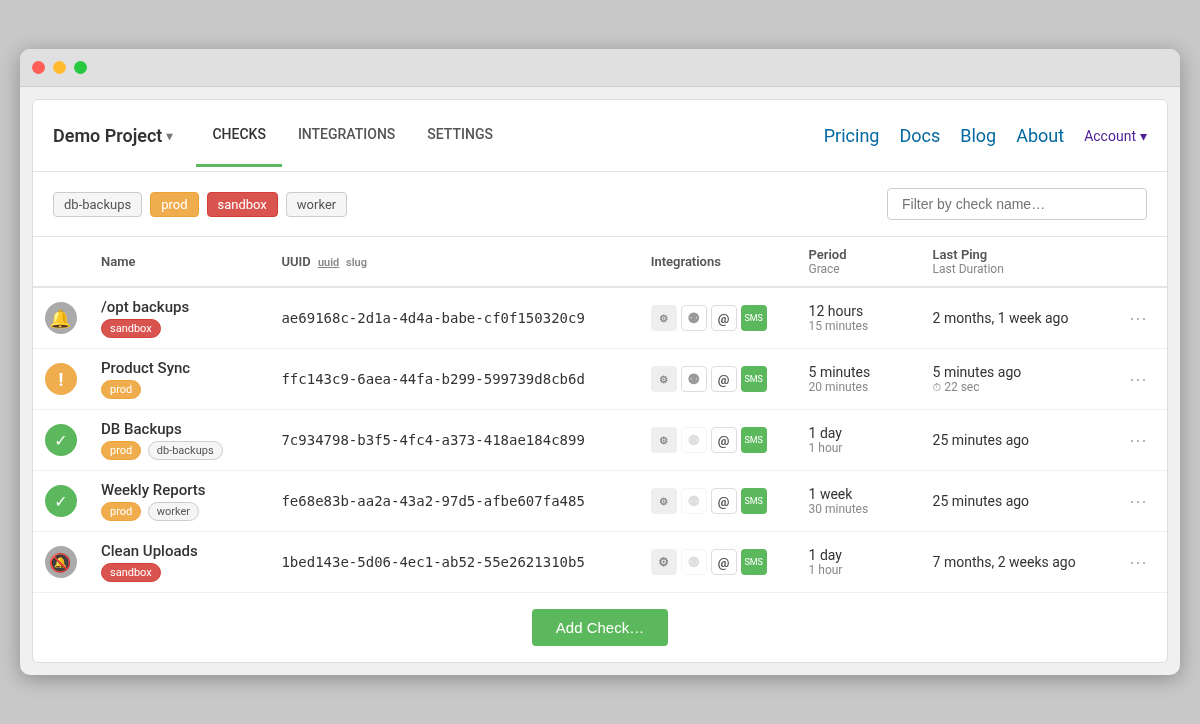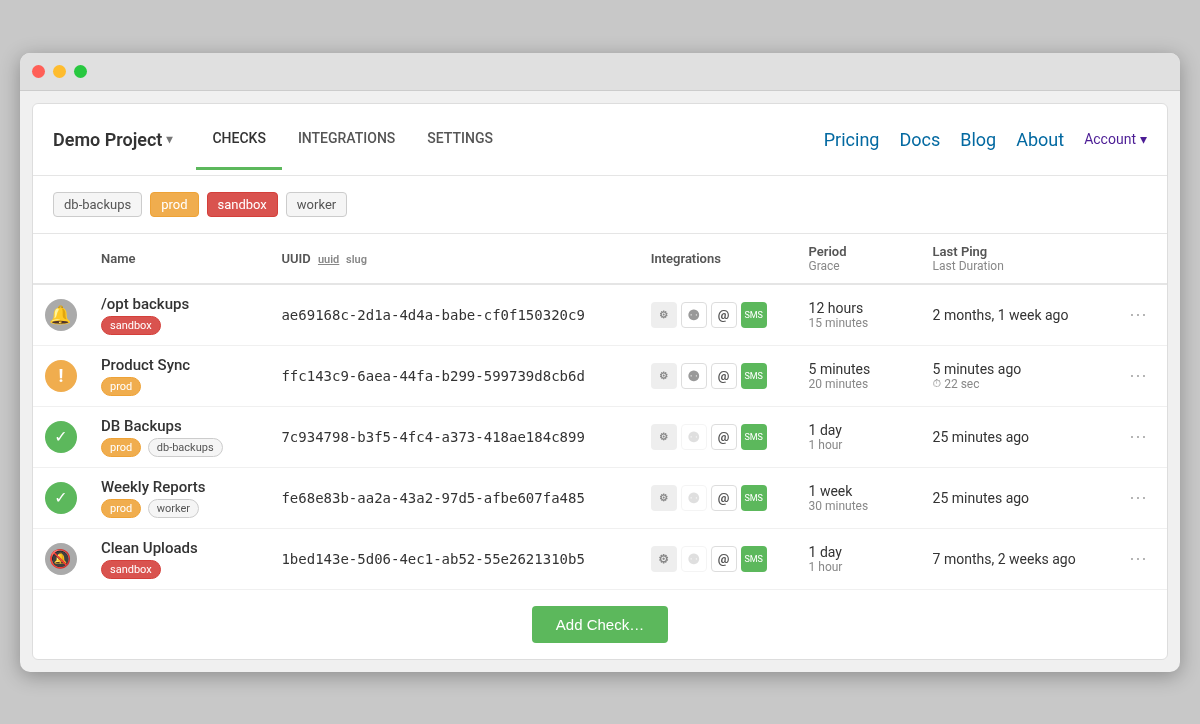--- a/index.html
+++ b/index.html
@@ -279,20 +279,23 @@
           <span>▾</span>
         </div>
       </div>
     </nav>
 
     <div class="filter-bar">
       <span class="filter-tag">db-backups</span>
       <span class="filter-tag orange">prod</span>
       <span class="filter-tag red">sandbox</span>
       <span class="filter-tag">worker</span>
+      <div class="filter-search">
+        <input type="text" placeholder="Filter by check name…" style="">
+      </div>
     </div>
 
     <table class="checks-table">
       <thead>
         <tr>
           <th style="width:48px;"></th>
           <th class="name-col">Name</th>
           <th class="uuid-col">
             <span>UUID</span>
             <span style="font-size:11px; color:#888; margin-left:4px;">

